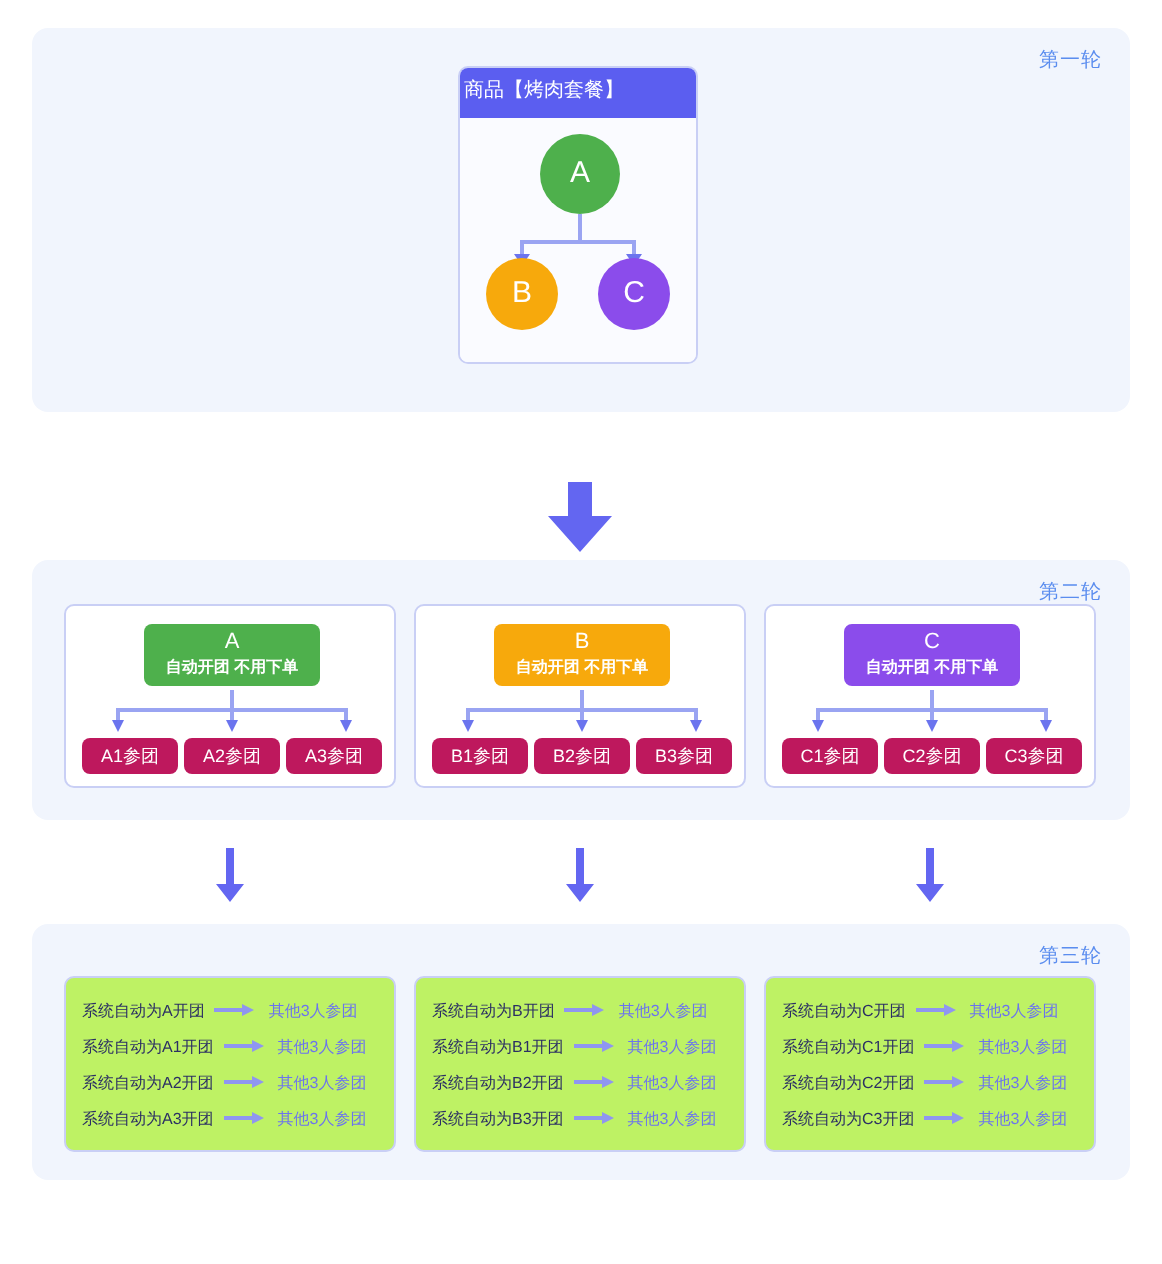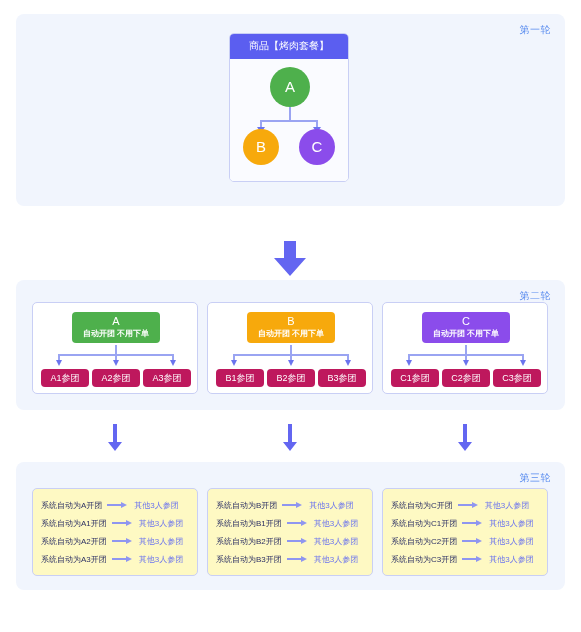--- a/index.html
+++ b/index.html
@@ -34,21 +34,20 @@
     left: 213px; top: 19px;
     width: 120px;
     background: #fafbff;
     border: 1px solid #c9cff5;
     border-radius: 5px;
     overflow: hidden;
   }
   .product-head {
     background: #5b5ef0;
     color: #ffffff;
-    text-align: center;
     padding: 5px 2px 6px;
     line-height: 1.35;
   }
   .product-title { font-size: 10px; display: block; }
   .product-sub   { font-size: 10px; display: block; }
 
   .product-body { position: relative; height: 122px; background:#fafbff; }
 
   .circ {
     position: absolute;
@@ -152,21 +151,21 @@
   #ma1 { left: 107px; } #ma2 { left: 282px; } #ma3 { left: 457px; }
 
   
   #round3 { left: 16px; top: 462px; width: 549px; height: 128px; }
 
   .flowbox {
     position: absolute;
     top: 26px;
     width: 166px;
     height: 88px;
-    background: #fef9c3;
+    background: #bef264;
     border: 1px solid #c9cff5;
     border-radius: 5px;
     padding: 7px 8px;
   }
   #flow-a { left: 16px; }
   #flow-b { left: 191px; }
   #flow-c { left: 366px; }
 
   .flow-row {
     display: flex;

